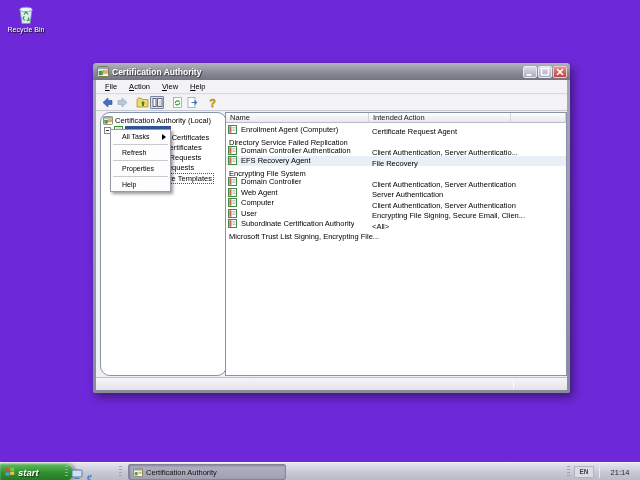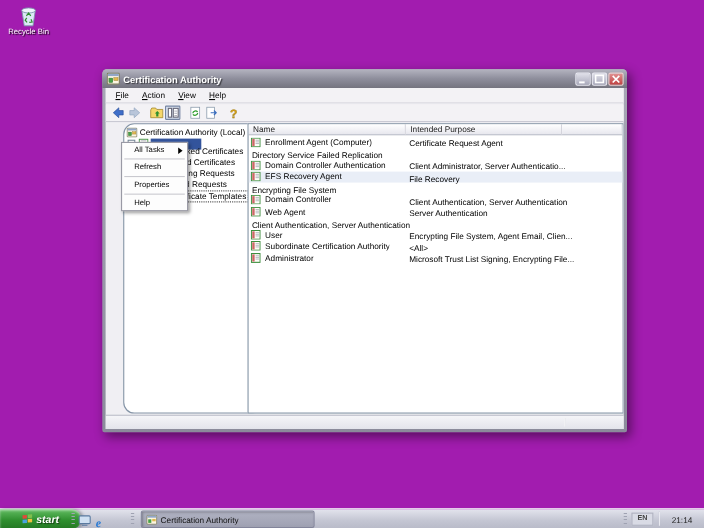--- a/index.html
+++ b/index.html
@@ -1,18 +1,18 @@
 <!DOCTYPE html>
 <html><head>
 <meta charset="utf-8">
 <style>
   * { margin:0; padding:0; box-sizing:border-box; }
   html,body { width:640px; height:480px; overflow:hidden; }
   body { font-family:"Liberation Sans", sans-serif; }
-  .screen { position:absolute; width:640px; height:480px; background:#a21caf; overflow:hidden; }
+  .screen { position:absolute; width:640px; height:480px; background:#6d28d9; overflow:hidden; }
 
   
   .desk-icon { position:absolute; left:5px; top:3px; width:42px; text-align:center; cursor:default; }
   .desk-icon svg { width:20px; height:22px; display:block; margin:0 auto; }
   .desk-icon .lbl { font-size:7px; color:#fff; text-shadow:1px 1px 1px #000; display:block; margin-top:1px; }
 
   
   .window { position:absolute; left:93px; top:63px; width:477px; height:330px;
             background:linear-gradient(#a8a8b6,#8b8b9b); border-radius:4px 4px 2px 2px;
             box-shadow:3px 4px 10px rgba(0,0,0,.45); }
@@ -33,21 +33,21 @@
   .mitem { display:inline-block; font-size:7.5px; color:#000; padding:2px 6px; }
   .mitem::first-letter { text-decoration:underline; }
 
   .toolbar { position:absolute; left:0; right:0; top:15px; height:16px; background:#f3f2f5;
              border-bottom:1px solid #c9c9d3; display:flex; align-items:center; padding-left:4px; }
   .tbtn { width:14px; height:13px; display:flex; align-items:center; justify-content:center; margin-right:1px; }
   .tbtn.gap { margin-left:5px; }
   .tbtn.pressed { border:1px solid #7584a2; background:#d7e0ee; border-radius:1px; }
 
   .pane { position:absolute; top:32px; height:264px; background:#fff; border:1px solid #8494a6; overflow:hidden; }
-  .tree-pane { left:16px; width:127px;border-radius:10px; }
+  .tree-pane { left:4px; width:127px;border-radius:10px; }
   .list-pane { left:129px; right:0; }
   .splitter { position:absolute; left:127px; top:32px; width:2px; height:264px; }
 
   
   .troot { position:absolute; left:0; top:2px; height:10px; display:flex; align-items:center; }
   .troot svg { width:10px; height:9px; margin-left:2px; }
   .troot .tlabel { font-size:7.5px; margin-left:2px; white-space:nowrap; }
   .texpand { position:absolute; left:3px; top:14px; width:7px; height:7px; border:1px solid #7a8a9a;
              background:#fff; }
   .texpand::after { content:""; position:absolute; left:1px; right:1px; top:2px; height:1px; background:#333; }
@@ -82,21 +82,21 @@
   .cmi { position:relative; height:11px; line-height:11px; font-size:7px; color:#000; padding-left:11px; white-space:nowrap; }
   .cmi .subarrow { position:absolute; right:4px; top:2.5px; width:0; height:0;
                    border-left:4px solid #000; border-top:3px solid transparent; border-bottom:3px solid transparent; }
   .csep { height:1px; background:#c9c9cf; margin:2px 2px; }
 
   
   .taskbar { position:absolute; left:0; bottom:0; width:640px; height:18px;
              background:linear-gradient(#e3e4ed,#c4c6d3 60%,#b9bbc9); border-top:1px solid #f4f5f9; }
   .startbtn { position:absolute; left:0; top:0; width:74px; height:18px; border-radius:0 9px 9px 0;
               background:linear-gradient(#62bd62,#2f8f2f 55%,#237723); color:#fff; font-style:italic; font-weight:bold;
-              font-size:9.5px; display:flex; align-items:center; padding-left:20px; gap:3px;
+              font-size:9.5px; display:flex; align-items:center; padding-left:5px; gap:3px;
               text-shadow:1px 1px 1px rgba(0,0,0,.55); box-shadow:inset 0 1px 2px rgba(255,255,255,.55), 2px 0 3px rgba(0,0,0,.3);text-align:right; }
   .qhandle { position:absolute; top:3px; width:3px; height:12px;
              background:repeating-linear-gradient(180deg,#9fa2b2 0 1px,transparent 1px 3px); }
   .qicon { position:absolute; top:3px; width:12px; height:12px; }
   .taskbtn { position:absolute; left:128px; top:1px; width:158px; height:16px; border:1px solid #82849a; border-radius:2px;
              background:linear-gradient(#b0b2c2,#9fa1b2); box-shadow:inset 1px 1px 2px rgba(0,0,0,.25);
              display:flex; align-items:center; gap:3px; padding:0 4px; }
   .taskbtn svg { width:10px; height:9px; flex:0 0 auto; }
   .taskbtn span { font-size:7.5px; color:#111; white-space:nowrap; overflow:hidden; }
   .tray-en { position:absolute; left:574px; top:3px; width:20px; height:12px; background:#d9dbe5; border:1px solid #b0b2c0;
@@ -249,21 +249,21 @@
             </svg>
           <span class="tlabel focused">Certificate Templates</span>
         </div>
       </div>
 
       <div class="splitter"></div>
 
       <div class="pane list-pane">
         <div class="lheader">
           <div class="hseg c1">Name</div>
-          <div class="hseg c2">Intended Purpose</div>
+          <div class="hseg c2">Intended Action</div>
           <div class="hseg cf"></div>
         </div>
         <div class="lrows">
 
           <div class="lrow">
             <div class="lcell1">
                 <svg viewBox="0 0 9 9">
                   <rect x="0.5" y="0.5" width="8" height="8" fill="#fefef8" stroke="#3e8e3e"></rect>
                   <rect x="1.3" y="1.3" width="2.2" height="6.4" fill="#c66"></rect>
                   <path d="M4.3 2.5h3.2M4.3 4h3.2M4.3 5.5h3.2" stroke="#99a" stroke-width="0.6"></path>
@@ -279,21 +279,21 @@
 
           <div class="lrow">
             <div class="lcell1">
                 <svg viewBox="0 0 9 9">
                   <rect x="0.5" y="0.5" width="8" height="8" fill="#fefef8" stroke="#3e8e3e"></rect>
                   <rect x="1.3" y="1.3" width="2.2" height="6.4" fill="#c66"></rect>
                   <path d="M4.3 2.5h3.2M4.3 4h3.2M4.3 5.5h3.2" stroke="#99a" stroke-width="0.6"></path>
                 </svg>
               <span>Domain Controller Authentication</span>
               </div>
-            <div class="lcell2"><span>Client Administrator, Server Authenticatio...</span></div>
+            <div class="lcell2"><span>Client Authentication, Server Authenticatio...</span></div>
           </div>
 
           <div class="lrow hl">
             <div class="lcell1">
                 <svg viewBox="0 0 9 9">
                   <rect x="0.5" y="0.5" width="8" height="8" fill="#fefef8" stroke="#3e8e3e"></rect>
                   <rect x="1.3" y="1.3" width="2.2" height="6.4" fill="#c66"></rect>
                   <path d="M4.3 2.5h3.2M4.3 4h3.2M4.3 5.5h3.2" stroke="#99a" stroke-width="0.6"></path>
                 </svg>
               <span>EFS Recovery Agent</span>
@@ -323,56 +323,56 @@
                   <rect x="0.5" y="0.5" width="8" height="8" fill="#fefef8" stroke="#3e8e3e"></rect>
                   <rect x="1.3" y="1.3" width="2.2" height="6.4" fill="#c66"></rect>
                   <path d="M4.3 2.5h3.2M4.3 4h3.2M4.3 5.5h3.2" stroke="#99a" stroke-width="0.6"></path>
                 </svg>
               <span>Web Agent</span>
               </div>
             <div class="lcell2"><span>Server Authentication</span></div>
           </div>
 
           <div class="lrow">
+            <div class="lcell1">
+                <svg viewBox="0 0 9 9">
+                  <rect x="0.5" y="0.5" width="8" height="8" fill="#fefef8" stroke="#3e8e3e"></rect>
+                  <rect x="1.3" y="1.3" width="2.2" height="6.4" fill="#c66"></rect>
+                  <path d="M4.3 2.5h3.2M4.3 4h3.2M4.3 5.5h3.2" stroke="#99a" stroke-width="0.6"></path>
+                </svg>
+              <span>Computer</span>
+              </div>
             <div class="lcell2"><span>Client Authentication, Server Authentication</span></div>
           </div>
 
           <div class="lrow">
             <div class="lcell1">
                 <svg viewBox="0 0 9 9">
                   <rect x="0.5" y="0.5" width="8" height="8" fill="#fefef8" stroke="#3e8e3e"></rect>
                   <rect x="1.3" y="1.3" width="2.2" height="6.4" fill="#c66"></rect>
                   <path d="M4.3 2.5h3.2M4.3 4h3.2M4.3 5.5h3.2" stroke="#99a" stroke-width="0.6"></path>
                 </svg>
               <span>User</span>
               </div>
-            <div class="lcell2"><span>Encrypting File System, Agent Email, Clien...</span></div>
+            <div class="lcell2"><span>Encrypting File Signing, Secure Email, Clien...</span></div>
           </div>
 
           <div class="lrow">
             <div class="lcell1">
                 <svg viewBox="0 0 9 9">
                   <rect x="0.5" y="0.5" width="8" height="8" fill="#fefef8" stroke="#3e8e3e"></rect>
                   <rect x="1.3" y="1.3" width="2.2" height="6.4" fill="#c66"></rect>
                   <path d="M4.3 2.5h3.2M4.3 4h3.2M4.3 5.5h3.2" stroke="#99a" stroke-width="0.6"></path>
                 </svg>
               <span>Subordinate Certification Authority</span>
               </div>
             <div class="lcell2"><span>&lt;All&gt;</span></div>
           </div>
 
           <div class="lrow">
-            <div class="lcell1">
-                <svg viewBox="0 0 9 9">
-                  <rect x="0.5" y="0.5" width="8" height="8" fill="#fefef8" stroke="#3e8e3e"></rect>
-                  <rect x="1.3" y="1.3" width="2.2" height="6.4" fill="#c66"></rect>
-                  <path d="M4.3 2.5h3.2M4.3 4h3.2M4.3 5.5h3.2" stroke="#99a" stroke-width="0.6"></path>
-                </svg>
-              <span>Administrator</span>
-              </div>
             <div class="lcell2"><span>Microsoft Trust List Signing, Encrypting File...</span></div>
           </div>
 
         </div>
       </div>
 
       <div class="statusbar">
         <div class="sb-div"></div>
       </div>
 

